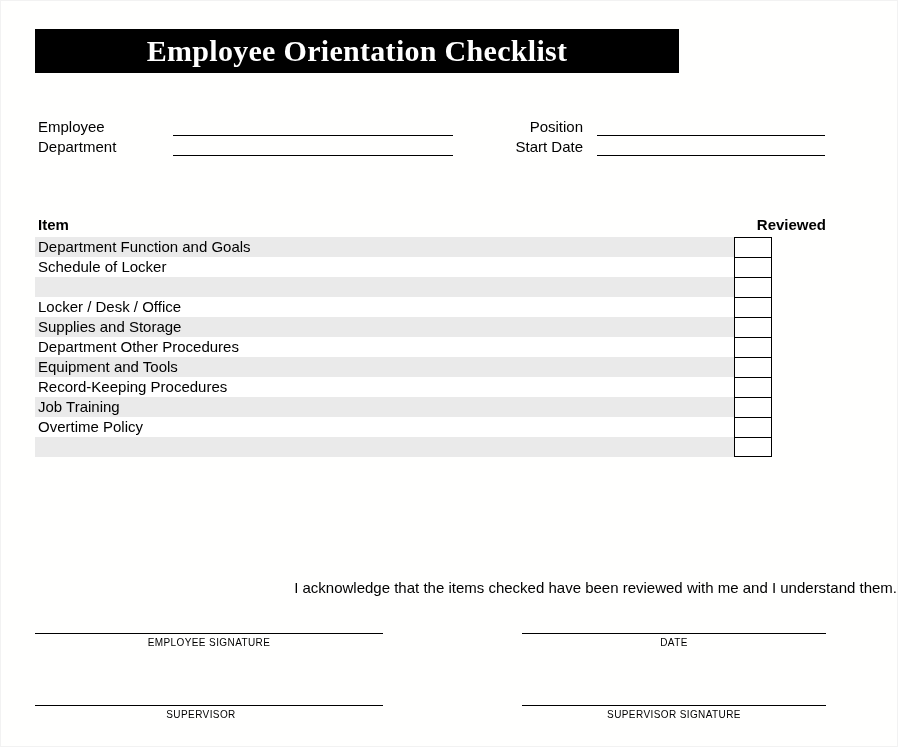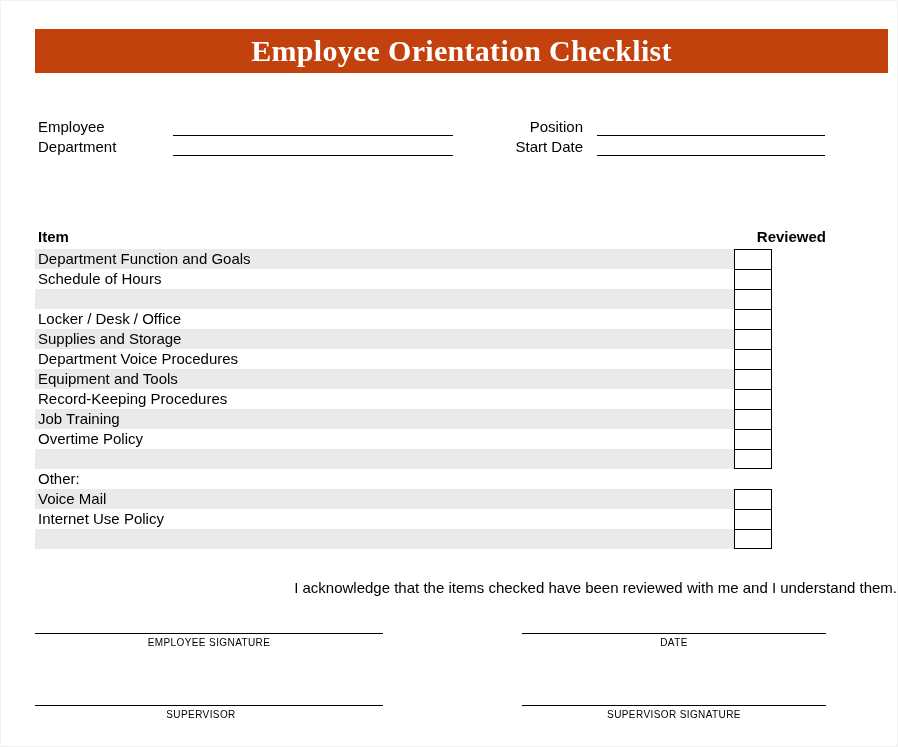--- a/index.html
+++ b/index.html
@@ -20,23 +20,23 @@
     border: 1px solid #f2f2f2;
     box-sizing: border-box;
     overflow: hidden;
   }
 
   
   #banner {
     position: absolute;
     left: 34px;
     top: 28px;
-    width: 853px;
+    width: 644px;
     height: 44px;
-    background: #c2410c;
+    background: #000000;
   }
   #banner-title {
     position: absolute;
     left: 0;
     right: 0;
     top: 50%;
     transform: translateY(-50%);
     text-align: center;
     color: #ffffff;
     font-family: "Liberation Serif", serif;
@@ -71,21 +71,20 @@
   #lbl-startdate  { left: 430px; top: 136px; width: 152px; }
   #rule-position  { left: 596px; top: 134px; width: 228px; }
   #rule-startdate { left: 596px; top: 154px; width: 228px; }
 
   
   #table {
     position: absolute;
     left: 34px;
     top: 214px;
     width: 791px;
-    margin-top: 12px;
   }
   #table-head {
     position: relative;
     height: 22px;
   }
   #th-item {
     position: absolute;
     left: 3px;
     top: 0;
     font-size: 15px;
@@ -206,40 +205,40 @@
       <div id="th-reviewed">Reviewed</div>
     </div>
     <div class="rows" id="rows-group-one">
         <div class="row shaded">
           <div class="row-bar"></div>
           <div class="row-label">Department Function and Goals</div>
           <div class="row-box"></div>
         </div>
         <div class="row plain">
           <div class="row-bar"></div>
-          <div class="row-label">Schedule of Hours</div>
+          <div class="row-label">Schedule of Locker</div>
           <div class="row-box"></div>
         </div>
         <div class="row shaded">
           <div class="row-bar"></div>
           <div class="row-box"></div>
         </div>
         <div class="row plain">
           <div class="row-bar"></div>
           <div class="row-label">Locker / Desk / Office</div>
           <div class="row-box"></div>
         </div>
         <div class="row shaded">
           <div class="row-bar"></div>
           <div class="row-label">Supplies and Storage</div>
           <div class="row-box"></div>
         </div>
         <div class="row plain">
           <div class="row-bar"></div>
-          <div class="row-label">Department Voice Procedures</div>
+          <div class="row-label">Department Other Procedures</div>
           <div class="row-box"></div>
         </div>
         <div class="row shaded">
           <div class="row-bar"></div>
           <div class="row-label">Equipment and Tools</div>
           <div class="row-box"></div>
         </div>
         <div class="row plain">
           <div class="row-bar"></div>
           <div class="row-label">Record-Keeping Procedures</div>
@@ -254,41 +253,20 @@
           <div class="row-bar"></div>
           <div class="row-label">Overtime Policy</div>
           <div class="row-box"></div>
         </div>
         <div class="row shaded">
           <div class="row-bar"></div>
           <div class="row-label"></div>
           <div class="row-box last-of-group"></div>
         </div>
       </div>
-    <div class="rows" id="rows-group-two">
-        <div class="row plain">
-          <div class="row-bar"></div>
-          <div class="row-label">Other:</div>
-        </div>
-        <div class="row shaded">
-          <div class="row-bar"></div>
-          <div class="row-label">Voice Mail</div>
-          <div class="row-box"></div>
-        </div>
-        <div class="row plain">
-          <div class="row-bar"></div>
-          <div class="row-label">Internet Use Policy</div>
-          <div class="row-box"></div>
-        </div>
-        <div class="row shaded">
-          <div class="row-bar"></div>
-          <div class="row-label"></div>
-          <div class="row-box last-of-group"></div>
-        </div>
-      </div>
   </div>
 
   <div id="acknowledgment">I acknowledge that the items checked have been reviewed with me and I understand them.</div>
 
   <div class="sig-line" id="sig-line-1"></div>
   <div class="sig-caption" id="sig-cap-1">EMPLOYEE SIGNATURE</div>
 
   <div class="sig-line" id="sig-line-2"></div>
   <div class="sig-caption" id="sig-cap-2">DATE</div>
 

